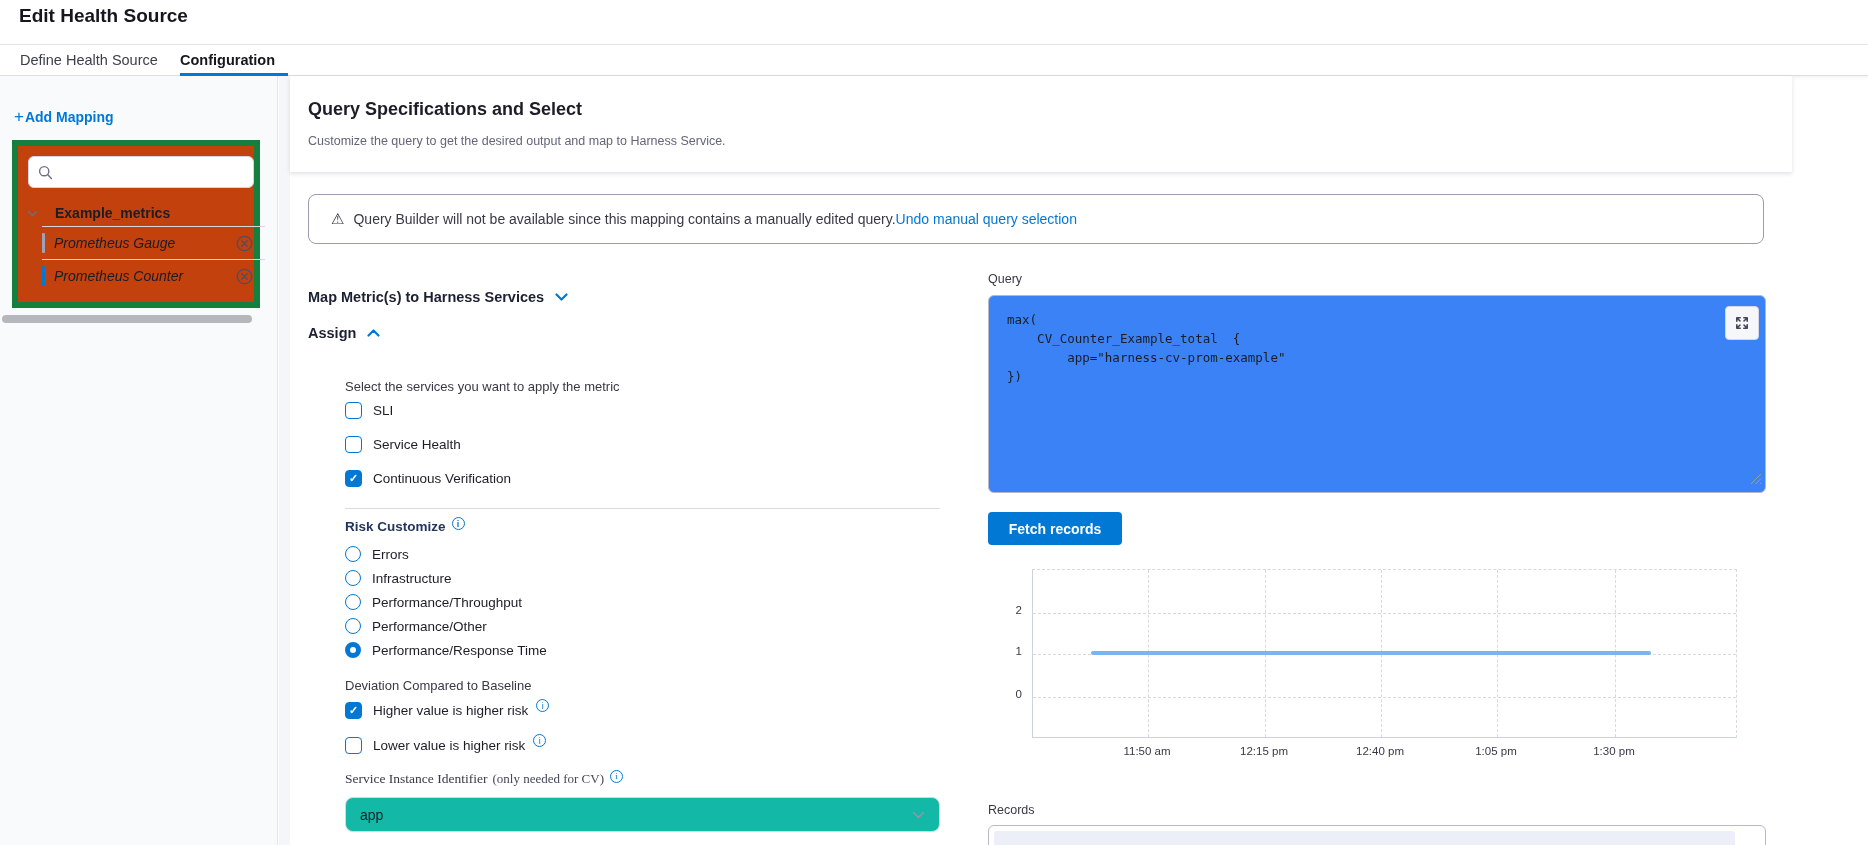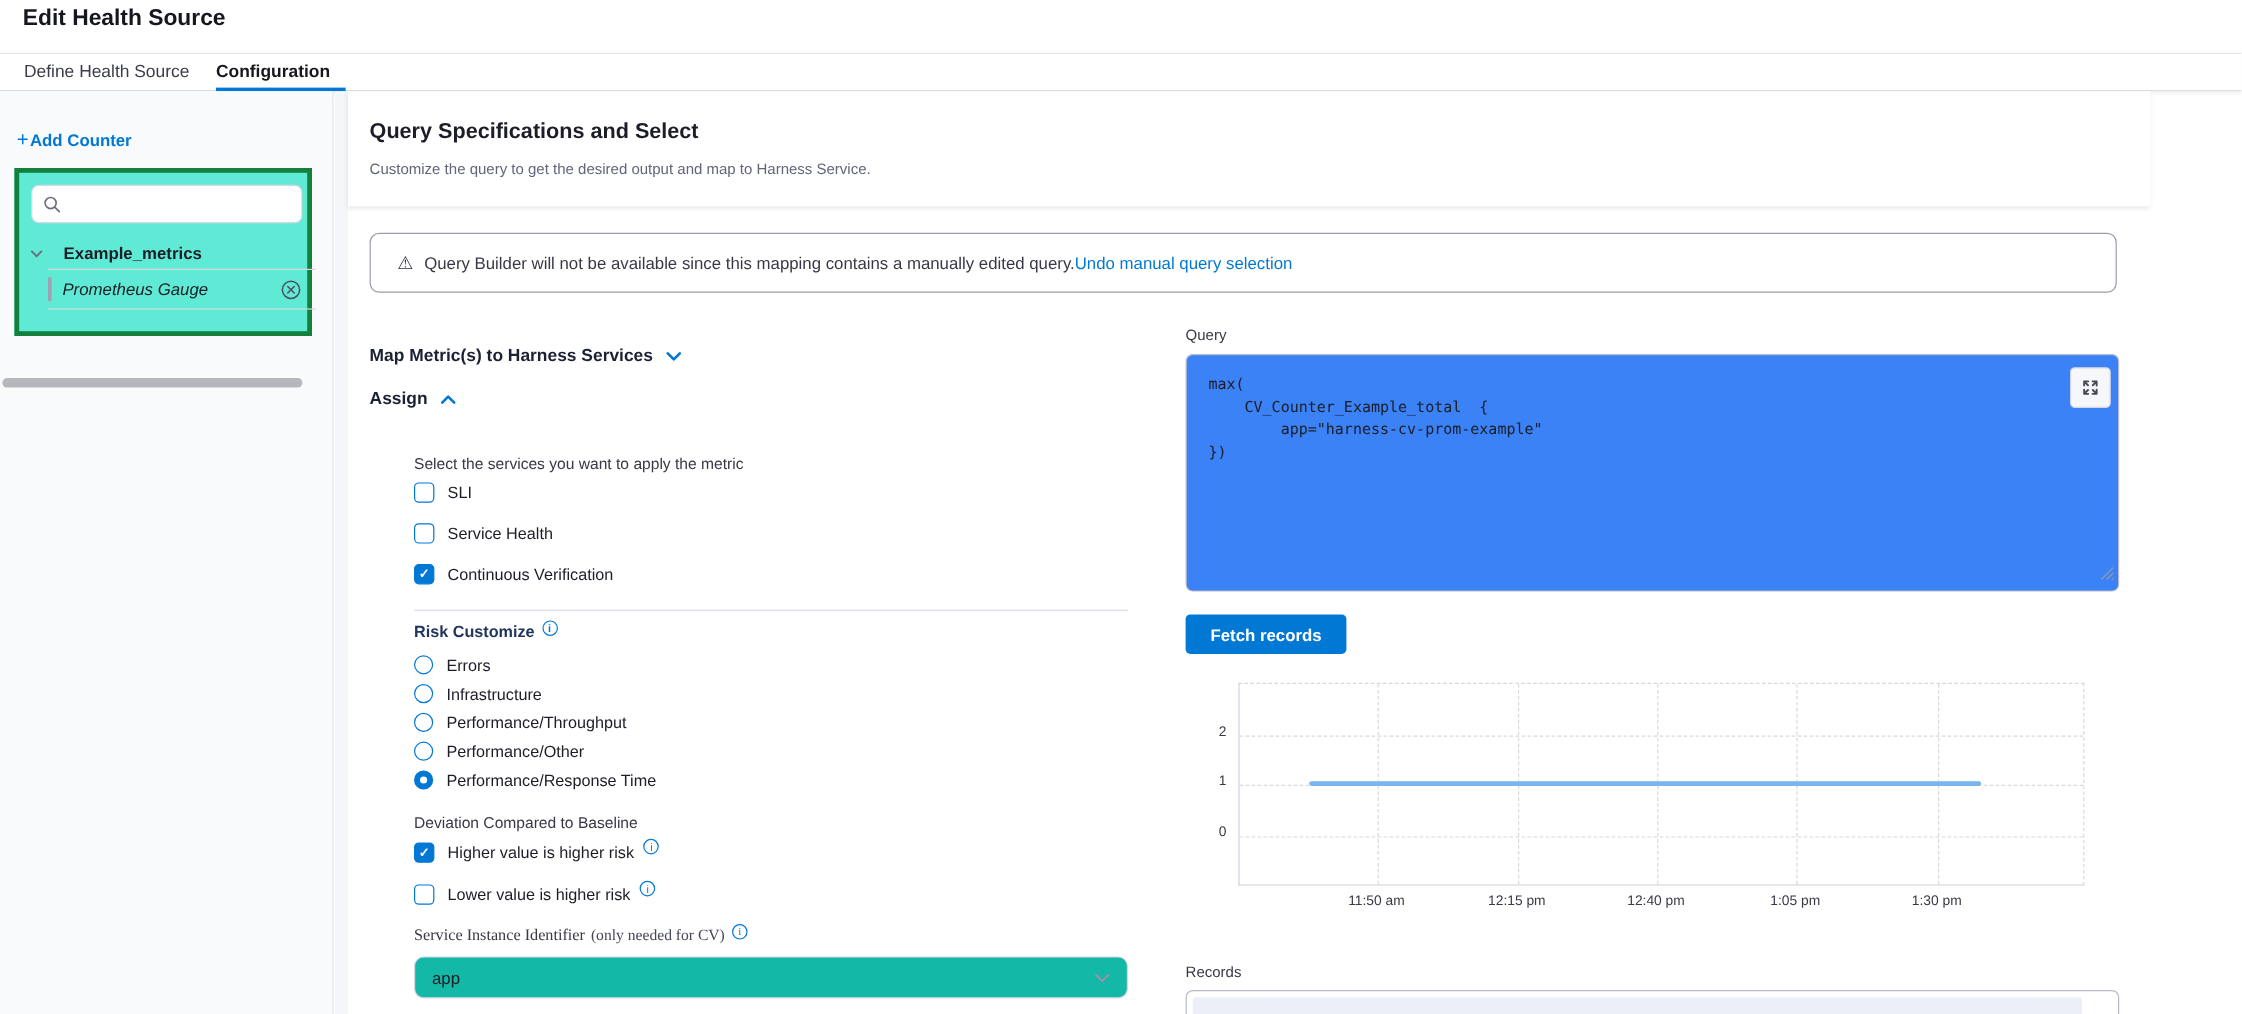--- a/index.html
+++ b/index.html
@@ -18,22 +18,22 @@
   .tab-underline { position:absolute; left:180px; top:28px; width:108px; height:3px; background:#0278d5; }
 
   .sidebar { position:absolute; left:0; top:76px; width:278px; height:769px;
              background:#f9fafc; border-right:1px solid #e5e6ec; }
   .gutter { position:absolute; left:279px; top:76px; width:11px; height:769px; background:#f5f6fa; }
 
   .add-metric { position:absolute; left:14px; top:107px; display:flex; align-items:center;
                 font-size:14px; font-weight:600; color:#0278d5; cursor:pointer; }
   .plus-glyph { font-size:17px; font-weight:400; margin-right:1px; }
 
-  .metric-panel { position:absolute; left:12px; top:140px; width:248px; height:140px;
-                  background:#5eead4; border:4px solid #15803d; }
+  .metric-panel { position:absolute; left:12px; top:140px; width:248px; height:168px;
+                  background:#c2410c; border:6px solid #15803d; }
   .searchbox { position:absolute; left:10px; top:10px; width:226px; height:32px;
                border:1px solid #d5d6e3; border-radius:6px; background:#fff;
                display:flex; align-items:center; padding-left:9px; }
   .searchbox input { border:none; outline:none; flex:1; min-width:0; margin-left:7px;
                      font-family:inherit; font-size:13px; color:#1c1d27; background:transparent; }
   .tree-group { position:absolute; left:0; top:54px; width:248px; height:26px;
                 display:flex; align-items:center; padding-left:9px; cursor:pointer;
                 font-weight:700; font-size:14px; color:#1c1d27; }
   .tree-group .glabel { margin-left:17px; }
   .sep { position:absolute; left:24px; width:223px; height:1px; background:#d6d7e0; }
@@ -143,21 +143,21 @@
   <div class="tab t1">Define Health Source</div>
   <div class="tab t2">Configuration</div>
   <div class="tab-underline"></div>
 </div>
 
 <div class="sidebar"></div>
 <div class="gutter"></div>
 
 <div class="add-metric">
   <span class="plus-glyph">+</span>
-  <span>Add Counter</span>
+  <span>Add Mapping</span>
 </div>
 
 <div class="metric-panel">
   <div class="searchbox">
     <svg width="15" height="15" viewBox="0 0 15 15">
       <circle cx="6.2" cy="6.2" r="4.6" fill="none" stroke="#6c6e80" stroke-width="1.4"></circle>
       <line x1="9.8" y1="9.8" x2="13.4" y2="13.4" stroke="#6c6e80" stroke-width="1.4" stroke-linecap="round"></line>
     </svg>
     <input placeholder="" style="">
   </div>
@@ -172,20 +172,30 @@
     <span class="bar bar-default"></span>
     <span class="m-label">Prometheus Gauge</span>
     <span class="del-btn">
       <svg width="19" height="19" viewBox="0 0 19 19">
         <circle cx="9.5" cy="9.5" r="7.2" fill="none" stroke="#4d4f63" stroke-width="1.3"></circle>
         <path d="M6.8 6.8 L12.2 12.2 M12.2 6.8 L6.8 12.2" stroke="#4d4f63" stroke-width="1.3" stroke-linecap="round"></path>
       </svg>
     </span>
   </div>
   <div class="sep sep2"></div>
+  <div class="metric-item mi2">
+    <span class="bar bar-selected"></span>
+    <span class="m-label">Prometheus Counter</span>
+    <span class="del-btn">
+      <svg width="19" height="19" viewBox="0 0 19 19">
+        <circle cx="9.5" cy="9.5" r="7.2" fill="none" stroke="#4d4f63" stroke-width="1.3"></circle>
+        <path d="M6.8 6.8 L12.2 12.2 M12.2 6.8 L6.8 12.2" stroke="#4d4f63" stroke-width="1.3" stroke-linecap="round"></path>
+      </svg>
+    </span>
+  </div>
 </div>
 
 <div class="hscroll"></div>
 
 <div class="main-header">
   <div class="qsm-title">Query Specifications and Select</div>
   <div class="qsm-sub">Customize the query to get the desired output and map to Harness Service.</div>
 </div>
 
 <div class="warning-box">

